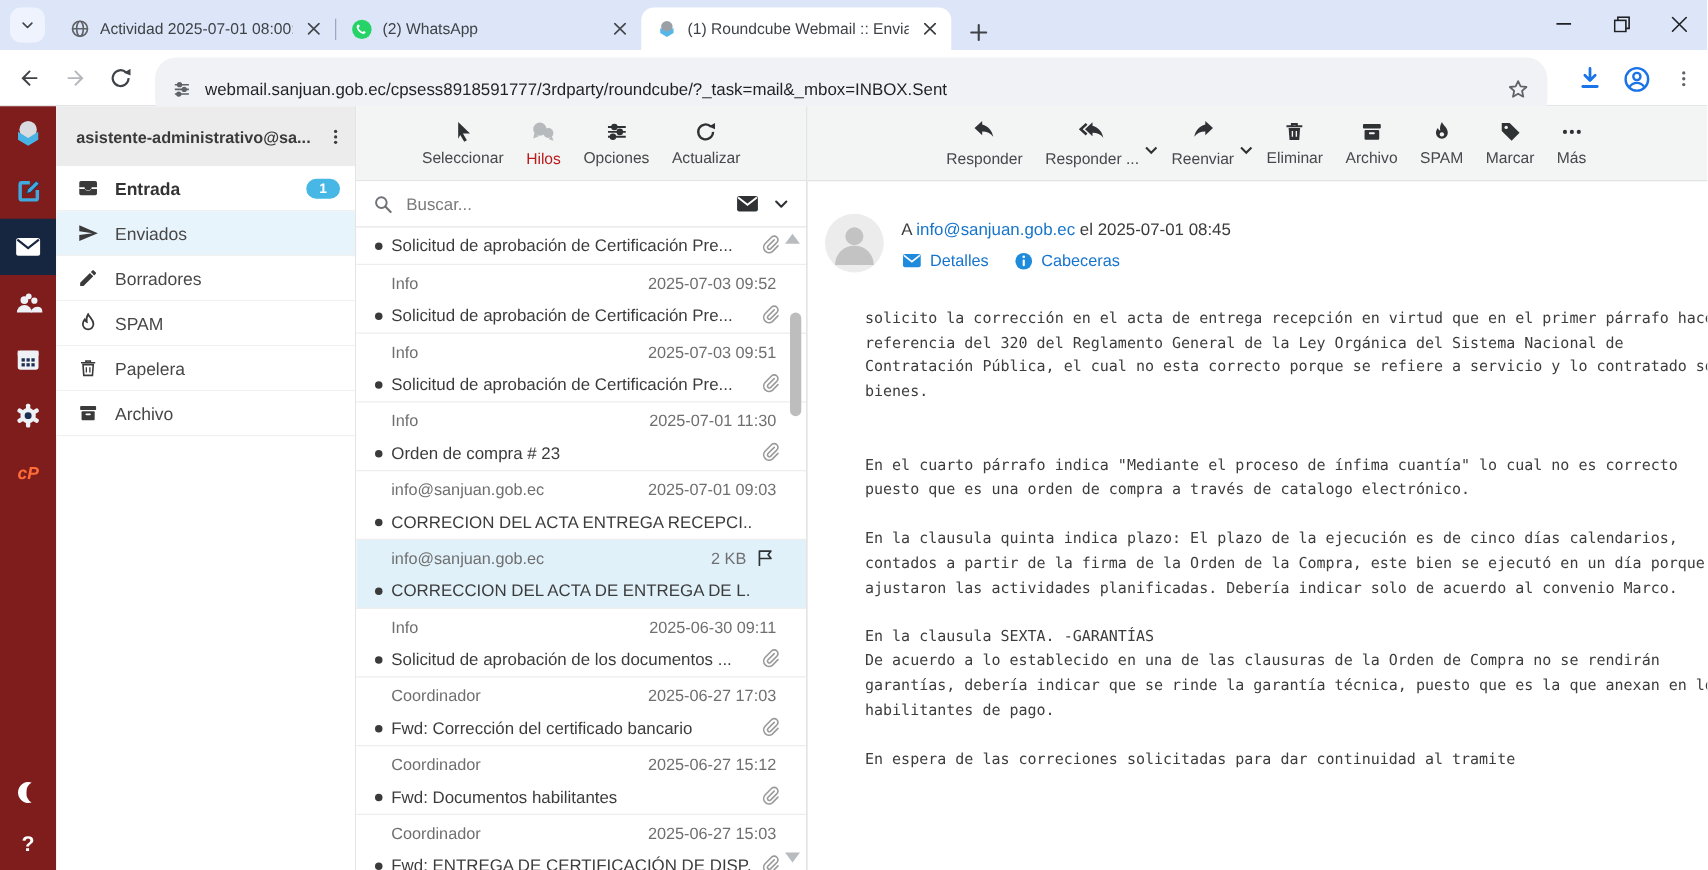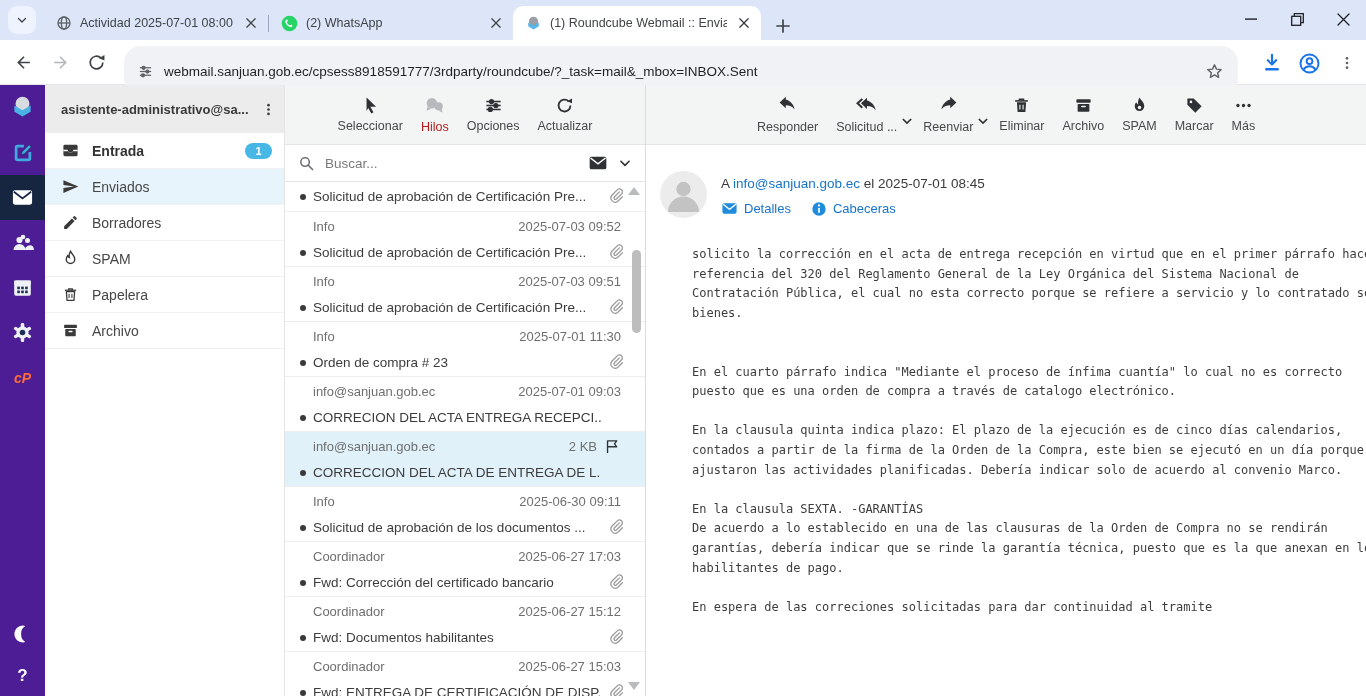--- a/index.html
+++ b/index.html
@@ -24,21 +24,21 @@
   .winbtn { width:46px; height:38px; display:flex; align-items:center; justify-content:center; }
 
   .chromebar { position:absolute; left:0; top:40px; width:1366px; height:45px; background:#fff; border-bottom:1px solid #e3e5e8; }
   .navbtn { position:absolute; top:5px; width:34px; height:34px; display:flex; align-items:center; justify-content:center; border-radius:50%; }
   .urlpill { position:absolute; left:124px; top:6px; width:1114px; height:50px; border-radius:17px; background:#f0f2f5;
     display:flex; align-items:center; padding:0 14px; gap:11px; }
   .urltext { flex:1; font-size:13.5px; color:#1f2125; white-space:nowrap; overflow:hidden; }
   .chromeicon { position:absolute; top:8px; width:30px; height:30px; display:flex; align-items:center; justify-content:center; }
 
   
-  .rail { position:absolute; left:0; top:85px; width:45px; height:611px; background:#4c1d95; display:flex; flex-direction:column; align-items:flex-start; }
+  .rail { position:absolute; left:0; top:85px; width:45px; height:611px; background:#7f1d1d; display:flex; flex-direction:column; align-items:flex-start; }
   .rail-item { width:45px; height:45px; display:flex; align-items:center; justify-content:center; flex:0 0 auto; }
   .rail-item.active { background:#162540; }
   .rail-spacer { flex:1; }
   .cp-label { color:#ff6c37; font-weight:bold; font-style:italic; font-size:14px; }
   .help-label { color:#fff; font-weight:bold; font-size:17px; }
 
   
   .folders { position:absolute; left:45px; top:85px; width:240px; height:611px; background:#fff; border-right:1px solid #e4e4e4; }
   .fheader { height:48px; background:#ececec; display:flex; align-items:center; padding:0 8px 0 16px; }
   .facct { font-size:13px; font-weight:bold; color:#3a3a3a; flex:1; white-space:nowrap; overflow:hidden; }
@@ -550,21 +550,21 @@
         <svg width="21" height="21" viewBox="0 0 24 24">
             <path d="M10 5.2V2L3 8.5 10 15v-3.3c4.5 0 7.7 1.5 10.1 4.8-.9-5.5-4.6-9.8-10.1-11.3z" fill="#2f3234"></path>
           </svg>
         <span>Responder</span>
       </div>
       <div class="tbtn">
         <svg width="24" height="21" viewBox="0 0 28 24">
             <path d="M8.5 4.5L3 9.5l5.5 5" fill="none" stroke="#2f3234" stroke-width="2.4"></path>
             <path d="M14 6.2V3L7 9.5 14 16v-3.3c4.5 0 7.7 1.5 10.1 4.8-.9-5.5-4.6-9.8-10.1-11.3z" fill="#2f3234"></path>
           </svg>
-        <span>Solicitud ...</span>
+        <span>Responder ...</span>
       </div>
       <div class="caretbtn">
         <svg width="10" height="7" viewBox="0 0 12 8">
             <path d="M1 1l5 5 5-5" fill="none" stroke="#2f3234" stroke-width="2"></path>
           </svg>
       </div>
       <div class="tbtn">
         <svg width="21" height="21" viewBox="0 0 24 24">
             <path d="M14 5.2V2l7 6.5L14 15v-3.3c-4.5 0-7.7 1.5-10.1 4.8.9-5.5 4.6-9.8 10.1-11.3z" fill="#2f3234"></path>
           </svg>

